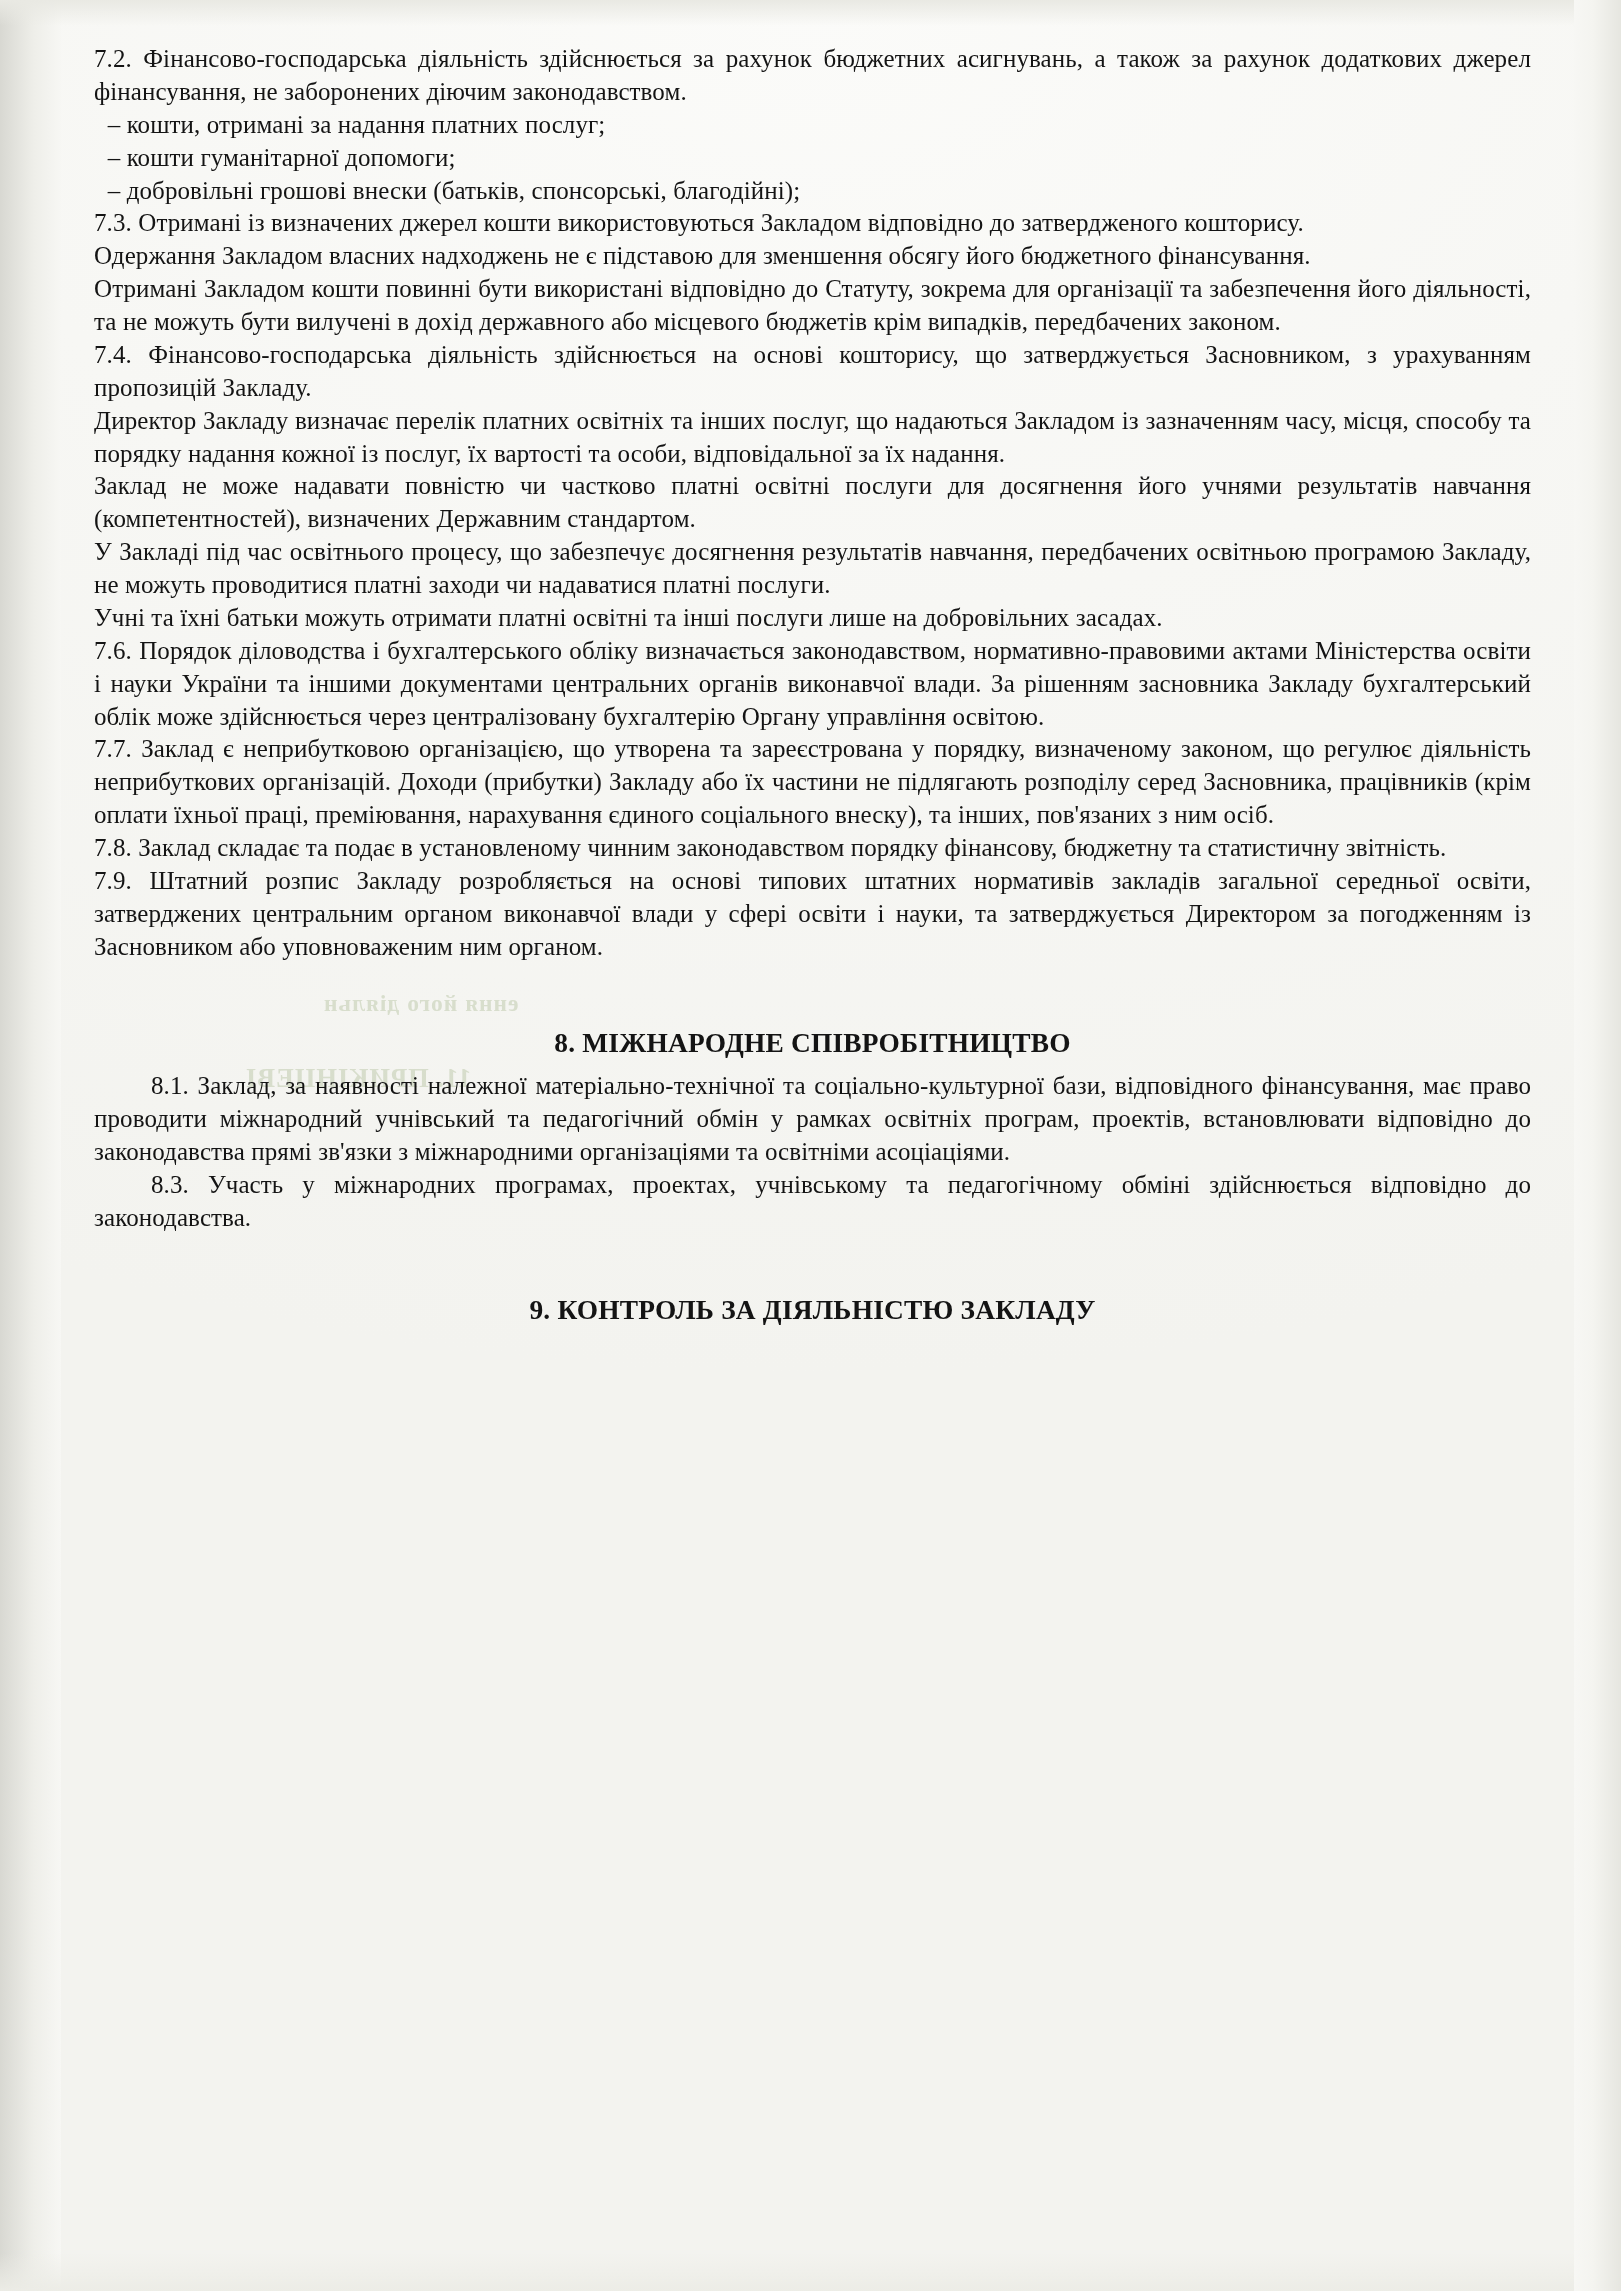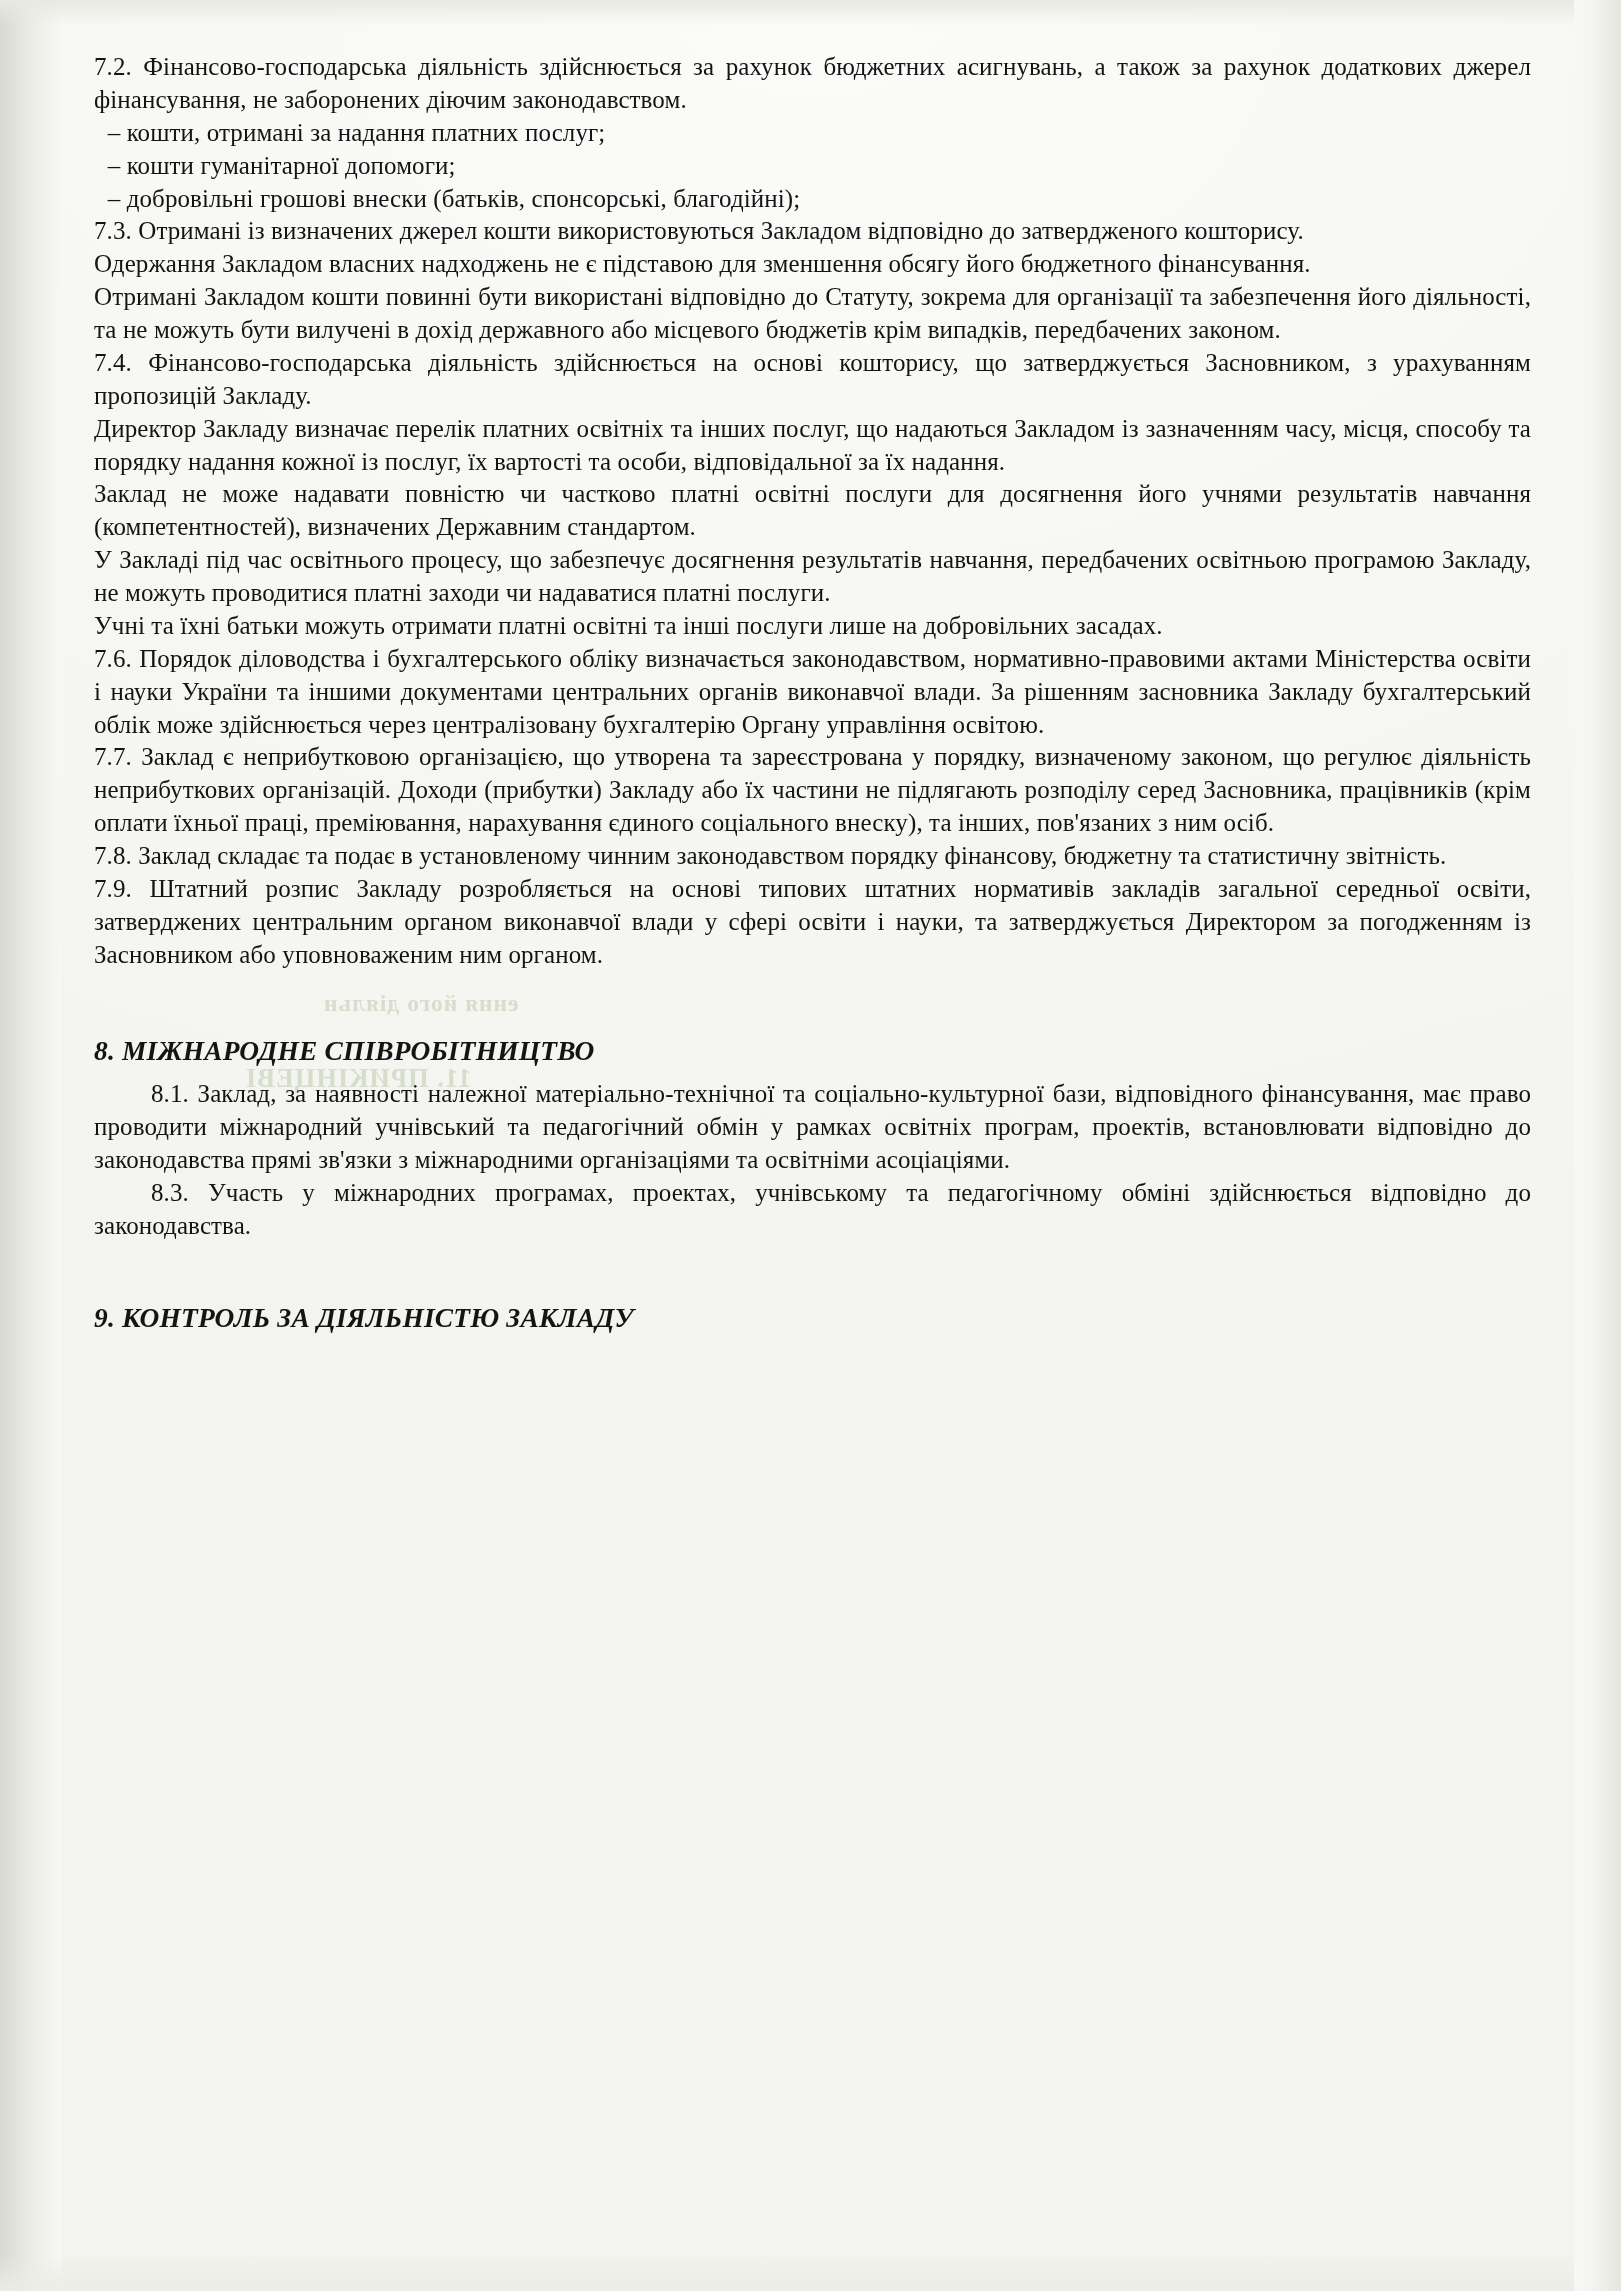--- a/index.html
+++ b/index.html
@@ -63,35 +63,34 @@
   .ti {
     text-indent: 57px;
   }
 
   .dash-list p {
     text-indent: 13.7px;
     text-align: left;
   }
 
   .section-title {
-    text-align: left;
+    text-align: center;
     font-weight: bold;
     font-size: 27.4px;
     letter-spacing: 0.2px;
     margin-top: 61px;
     margin-bottom: 9.8px;
-    font-style: italic;
   }
 
   .section-title.last {
     margin-top: 57px;
   }
 
   .blk {
-    margin-top: 8px;
+    margin-top: 0;
   }
 
   
   .ghost {
     position: absolute;
     color: rgba(150, 170, 120, 0.30);
     font-weight: bold;
     pointer-events: none;
     user-select: none;
     letter-spacing: 1px;

